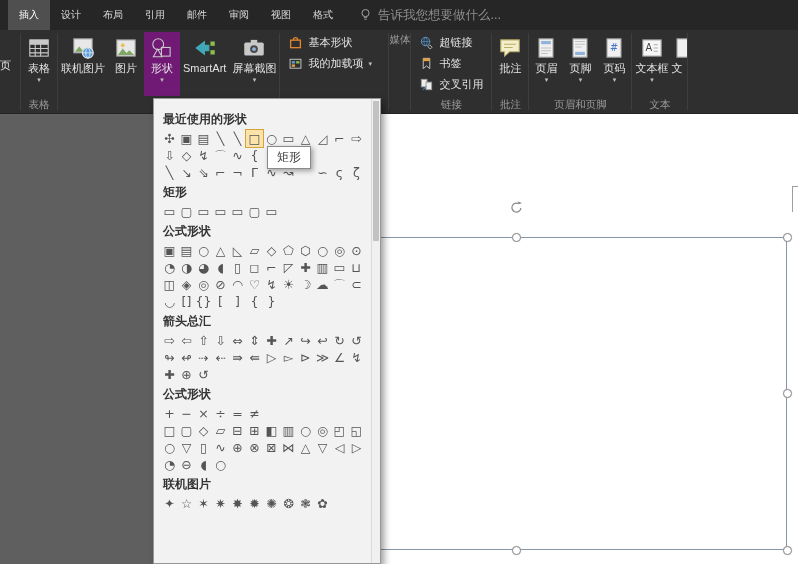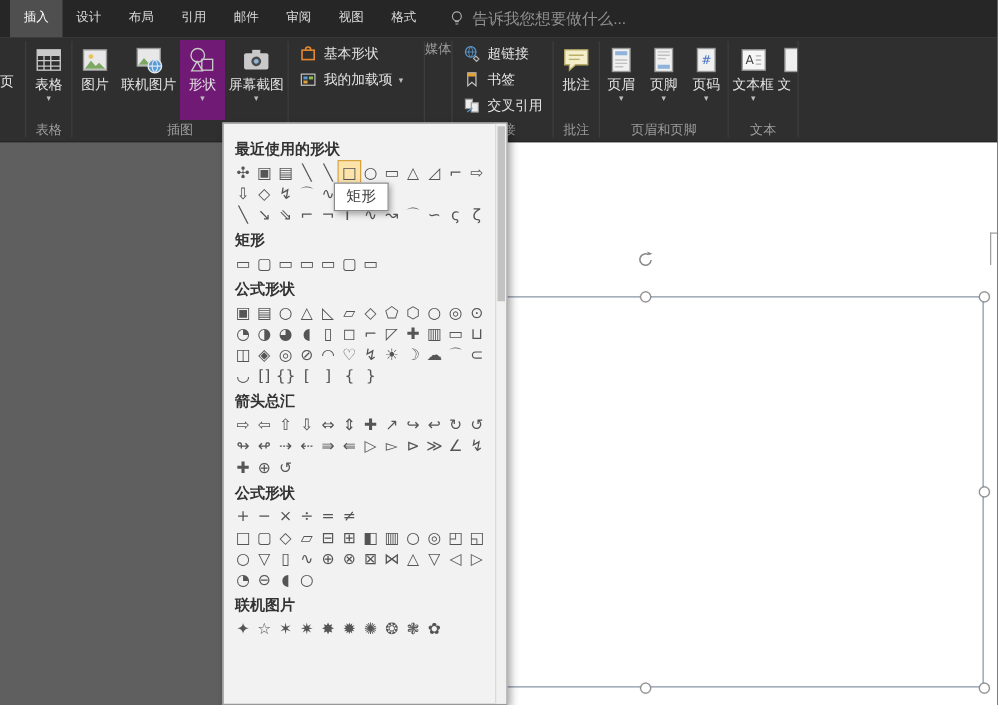--- a/index.html
+++ b/index.html
@@ -37,21 +37,21 @@
 
 .doc{position:absolute;left:0;top:114px;width:100%;bottom:0;background:#5f5f5f}
 .page{position:absolute;left:290px;top:0;right:0;bottom:0;background:#fff}
 .selbox{position:absolute;left:245px;top:123px;width:542px;height:313px;border:1px solid #8796a6}
 .handle{position:absolute;width:9px;height:9px;border-radius:50%;background:#fff;border:1px solid #8f8f8f;box-shadow:0 0 1px rgba(0,0,0,.3)}
 .rotate{position:absolute;left:509px;top:86px;width:15px;height:15px}
 .rotate svg{width:15px;height:15px;display:block}
 .cropv{position:absolute;left:792px;top:72px;width:1px;height:26px;background:#9f9f9f}
 .croph{position:absolute;left:792px;top:72px;width:6px;height:1px;background:#9f9f9f}
 
-.shapes-menu{position:absolute;left:178px;top:98px;width:228px;height:466px;background:#f2f2f2;border:1px solid #979797;box-shadow:3px 4px 7px rgba(0,0,0,.4);z-index:10}
+.shapes-menu{position:absolute;left:153px;top:98px;width:228px;height:466px;background:#f2f2f2;border:1px solid #979797;box-shadow:3px 4px 7px rgba(0,0,0,.4);z-index:10}
 .menu-inner{position:absolute;left:0;top:0;right:9px;bottom:0;padding:8px 0 0 7px;overflow:hidden}
 .shdr{font-size:12px;font-weight:bold;color:#333;padding:5px 2px 2px;line-height:15px;white-space:nowrap}
 .srow{height:17px;line-height:17px;white-space:nowrap}
 .scell{display:inline-block;width:17px;height:17px;text-align:center;font-size:12.5px;color:#555;
   font-family:"DejaVu Sans","Liberation Sans",sans-serif}
 .scell.hot{background:#fbe3a9;outline:1px solid #d9a33c}
 .sbtrack{position:absolute;right:0;top:0;bottom:0;width:9px;background:#f0f0f0;border-left:1px solid #dadada}
 .sbthumb{position:absolute;left:1px;right:1px;top:2px;height:140px;background:#c2c2c2}
 
 .tooltip{position:absolute;left:267px;top:146px;z-index:20;background:#fff;border:1px solid #8a8a8a;
@@ -99,51 +99,61 @@
             </span>
             <span class="lbl">表格</span>
             <span class="arr" data-name="dropdown-arrow-icon">▾</span>
           </div>
         </div>
         <div class="rglabel" data-name="group-label">表格</div>
       </div>
       <div class="rsep" data-name="group-separator"></div>
       <div class="rgroup" data-name="ribbon-group-插图">
         <div class="rbuttons">
-          <div class="btn-large" data-name="ribbon-button-图片">
-            <span class="icon" data-name="picture-icon">
-              <svg viewBox="0 0 24 24">
-                <rect x="3.5" y="4.5" width="17" height="15" fill="#e8e8e8" stroke="#9a9a9a"></rect>
-                <circle cx="9" cy="9.5" r="1.8" fill="#e6c35c"></circle>
-                <path d="M4.5 18.5l4.5-6 3.5 4 2.5-2.5 4.5 4.5z" fill="#7da864"></path>
-              </svg>
-            </span>
-            <span class="lbl">图片</span>
-          </div>
           <div class="btn-large" data-name="ribbon-button-联机图片">
             <span class="icon" data-name="online-picture-icon">
               <svg viewBox="0 0 24 24">
                 <rect x="3.5" y="3.5" width="17" height="13" fill="#e8e8e8" stroke="#9a9a9a"></rect>
                 <path d="M4.5 15.5l4-5 3 3.5 2-2 3.5 3.5z" fill="#7da864"></path>
                 <circle cx="16.5" cy="16.5" r="5" fill="#5b9bd5" stroke="#e8e8e8"></circle>
                 <path d="M11.5 16.5h10M16.5 11.5a7 7 0 0 1 0 10M16.5 11.5a7 7 0 0 0 0 10" stroke="#dce9f5" fill="none" stroke-width=".8"></path>
               </svg>
             </span>
             <span class="lbl">联机图片</span>
           </div>
+          <div class="btn-large" data-name="ribbon-button-图片">
+            <span class="icon" data-name="picture-icon">
+              <svg viewBox="0 0 24 24">
+                <rect x="3.5" y="4.5" width="17" height="15" fill="#e8e8e8" stroke="#9a9a9a"></rect>
+                <circle cx="9" cy="9.5" r="1.8" fill="#e6c35c"></circle>
+                <path d="M4.5 18.5l4.5-6 3.5 4 2.5-2.5 4.5 4.5z" fill="#7da864"></path>
+              </svg>
+            </span>
+            <span class="lbl">图片</span>
+          </div>
           <div class="btn-large pressed" data-name="ribbon-button-形状">
             <span class="icon" data-name="shapes-icon">
               <svg viewBox="0 0 24 24">
                 <circle cx="8.5" cy="8.5" r="5" fill="none" stroke="#c9c9c9"></circle>
                 <rect x="11.5" y="11.5" width="8" height="8" fill="none" stroke="#c9c9c9"></rect>
                 <path d="M4 20l4-7 4 7z" fill="none" stroke="#c9c9c9"></path>
               </svg>
             </span>
             <span class="lbl">形状</span>
             <span class="arr" data-name="dropdown-arrow-icon">▾</span>
+          </div>
+          <div class="btn-large" data-name="ribbon-button-SmartArt">
+            <span class="icon" data-name="smartart-icon">
+              <svg viewBox="0 0 24 24">
+                <path d="M3 12l9-7v4h4v6h-4v4z" fill="#3fa7b5"></path>
+                <rect x="17" y="6" width="4" height="4" fill="#8cc04c"></rect>
+                <rect x="17" y="14" width="4" height="4" fill="#8cc04c"></rect>
+              </svg>
+            </span>
+            <span class="lbl">SmartArt</span>
           </div>
           <div class="btn-large" data-name="ribbon-button-屏幕截图">
             <span class="icon" data-name="screenshot-icon">
               <svg viewBox="0 0 24 24">
                 <rect x="3" y="7" width="18" height="12" rx="1.5" fill="#c9c9c9"></rect>
                 <rect x="9" y="4.5" width="6" height="3" fill="#c9c9c9"></rect>
                 <circle cx="12" cy="13" r="3.6" fill="#4a4a4a"></circle>
                 <circle cx="12" cy="13" r="1.8" fill="#8fb3d9"></circle>
               </svg>
             </span>

